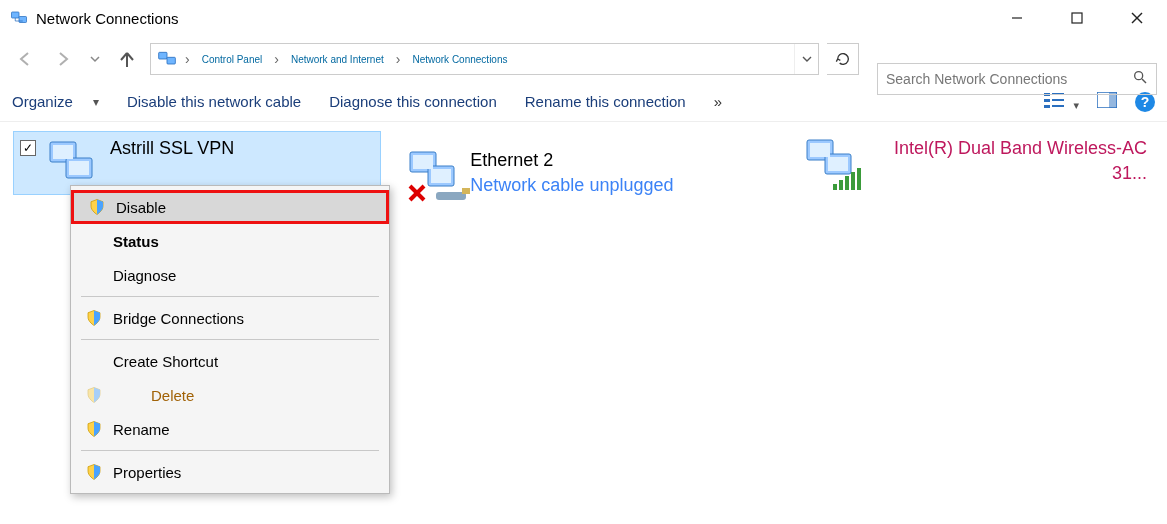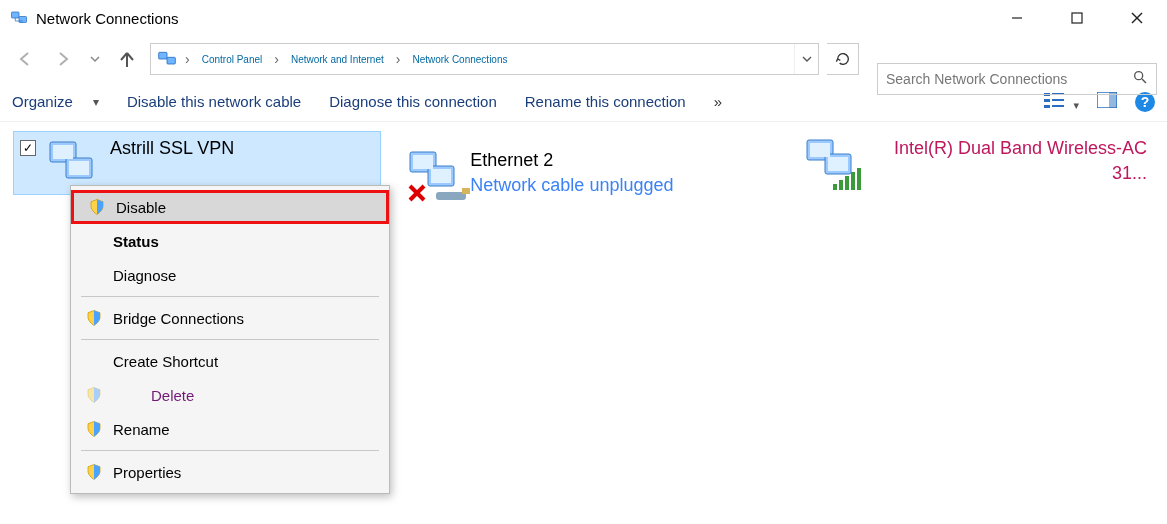--- a/index.html
+++ b/index.html
@@ -169,21 +169,21 @@
     margin-left:16px;
   }
   .ctx-item {
     height:34px;
     display:flex;align-items:center;
     padding:0 14px;
     gap:10px;
     font-size:15px;
   }
   .ctx-item.bold { font-weight:bold; }
-  .ctx-item.dim { color:#701a75;gap:48px; }
+  .ctx-item.dim { color:#a16207;gap:48px; }
   .ctx-item.highlight {
     background:#d8d8d8;
     border:3px solid #e11;
   }
   .ctx-sep { height:1px; background:#c8c8c8; margin:4px 10px; }
   .shield {
     width:18px;height:18px;
   }
   
 </style>

